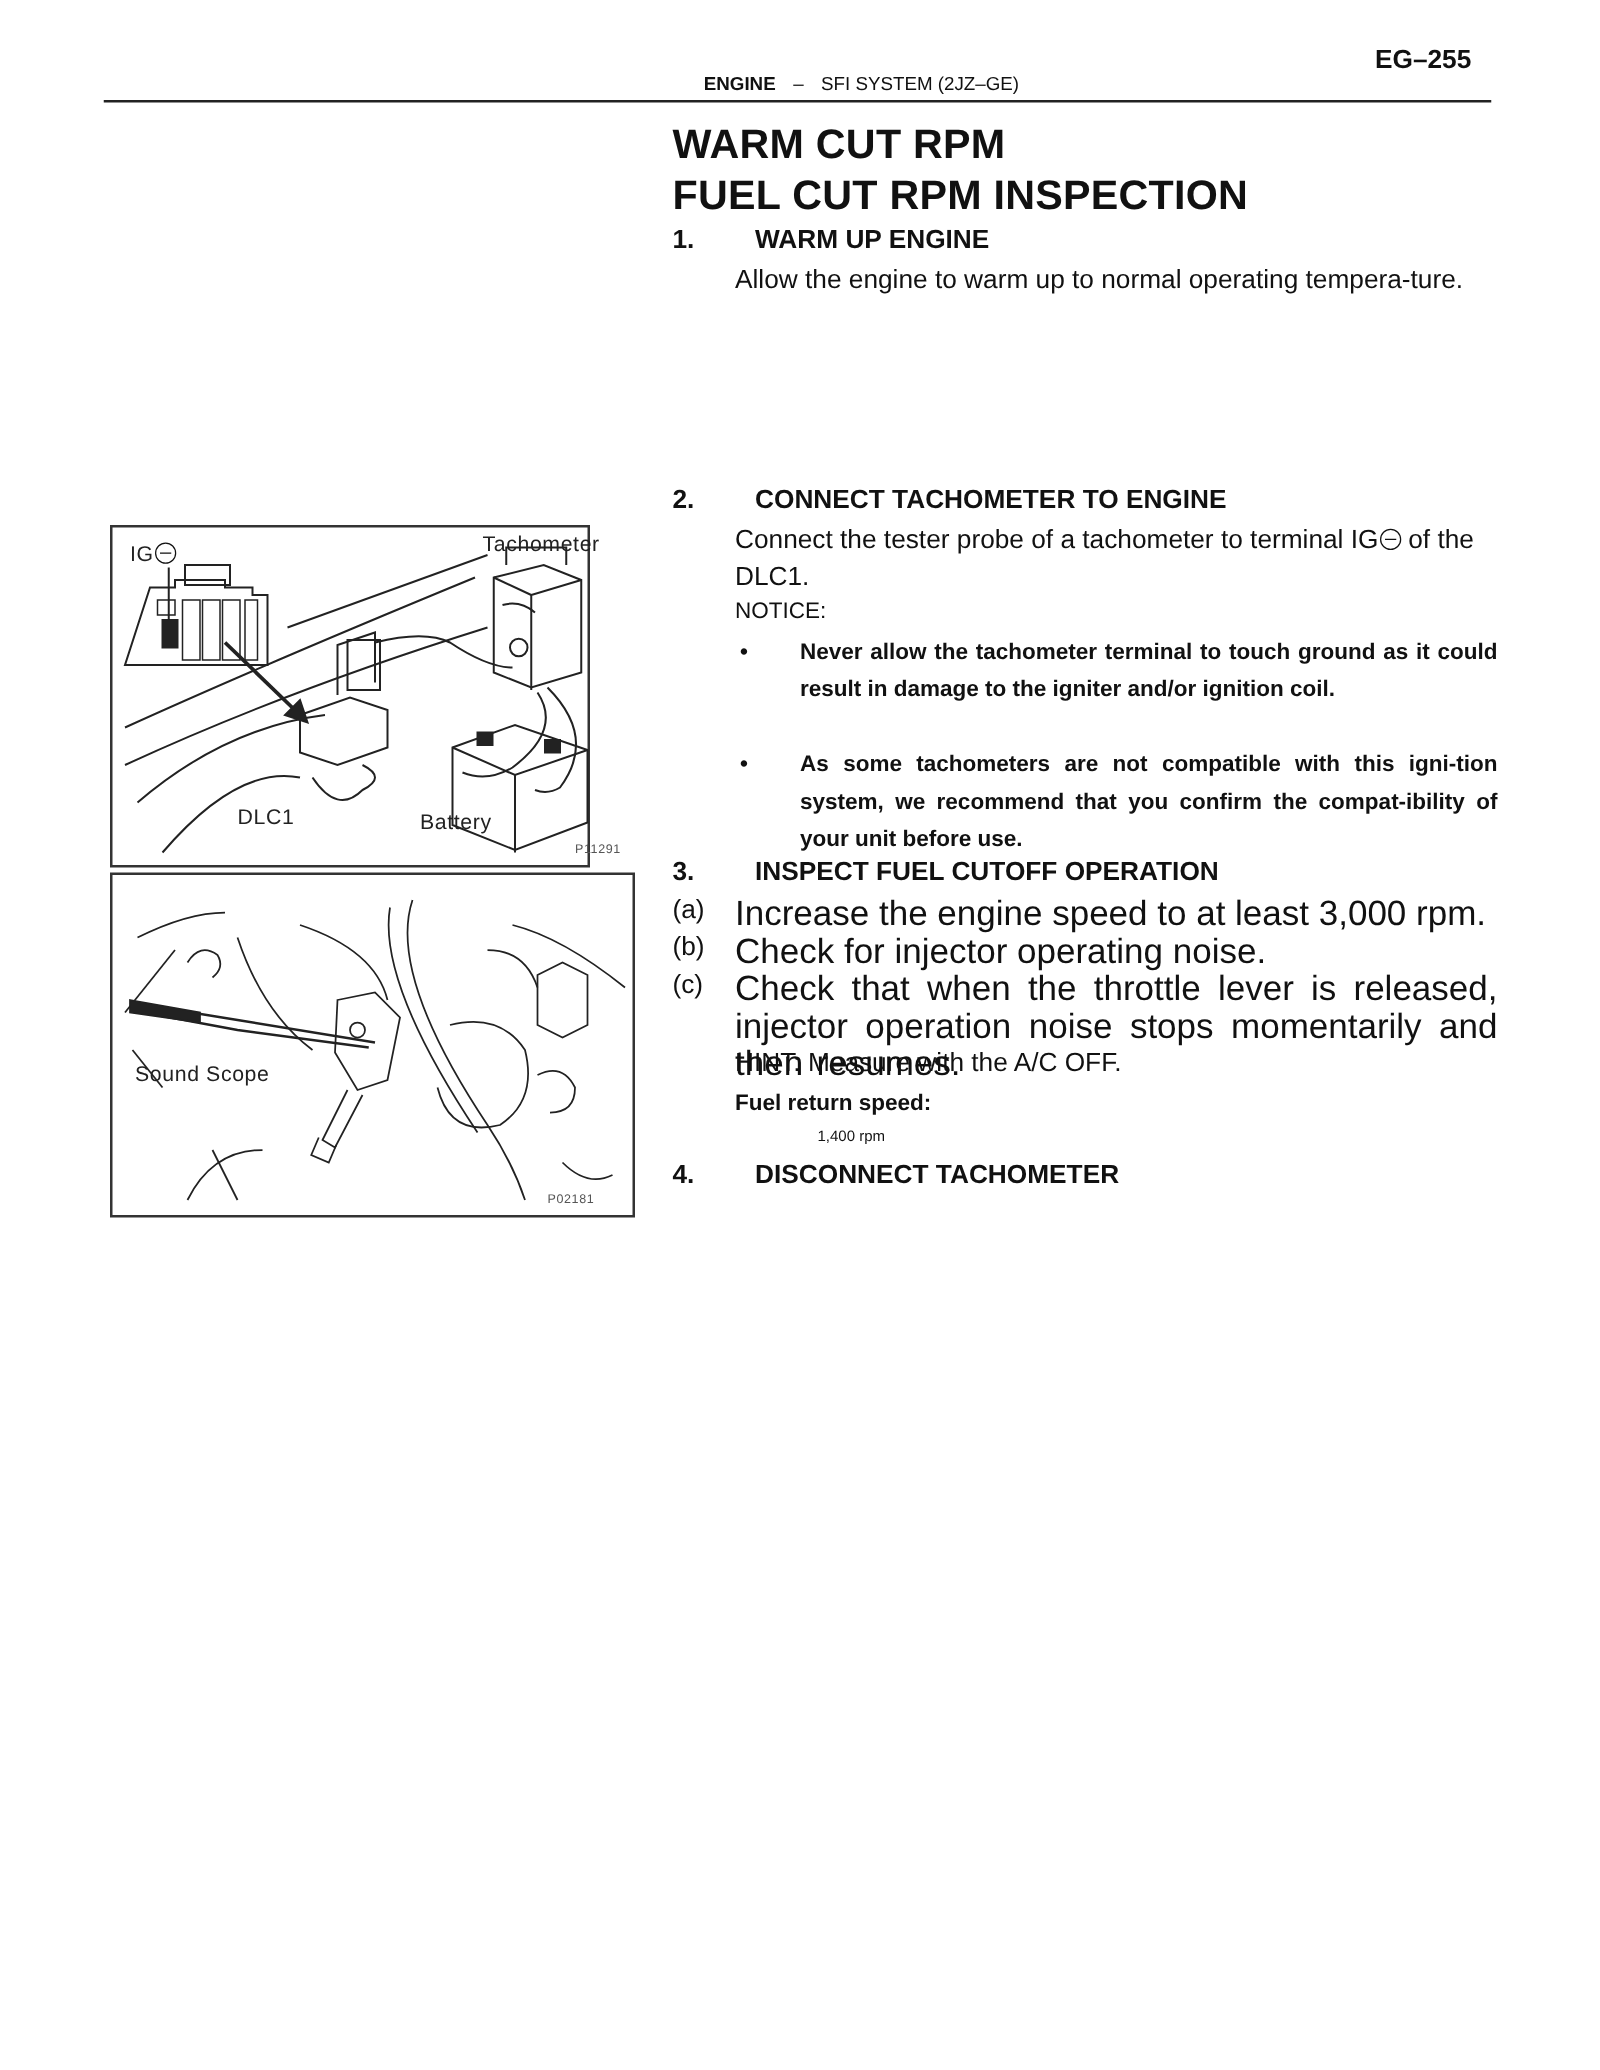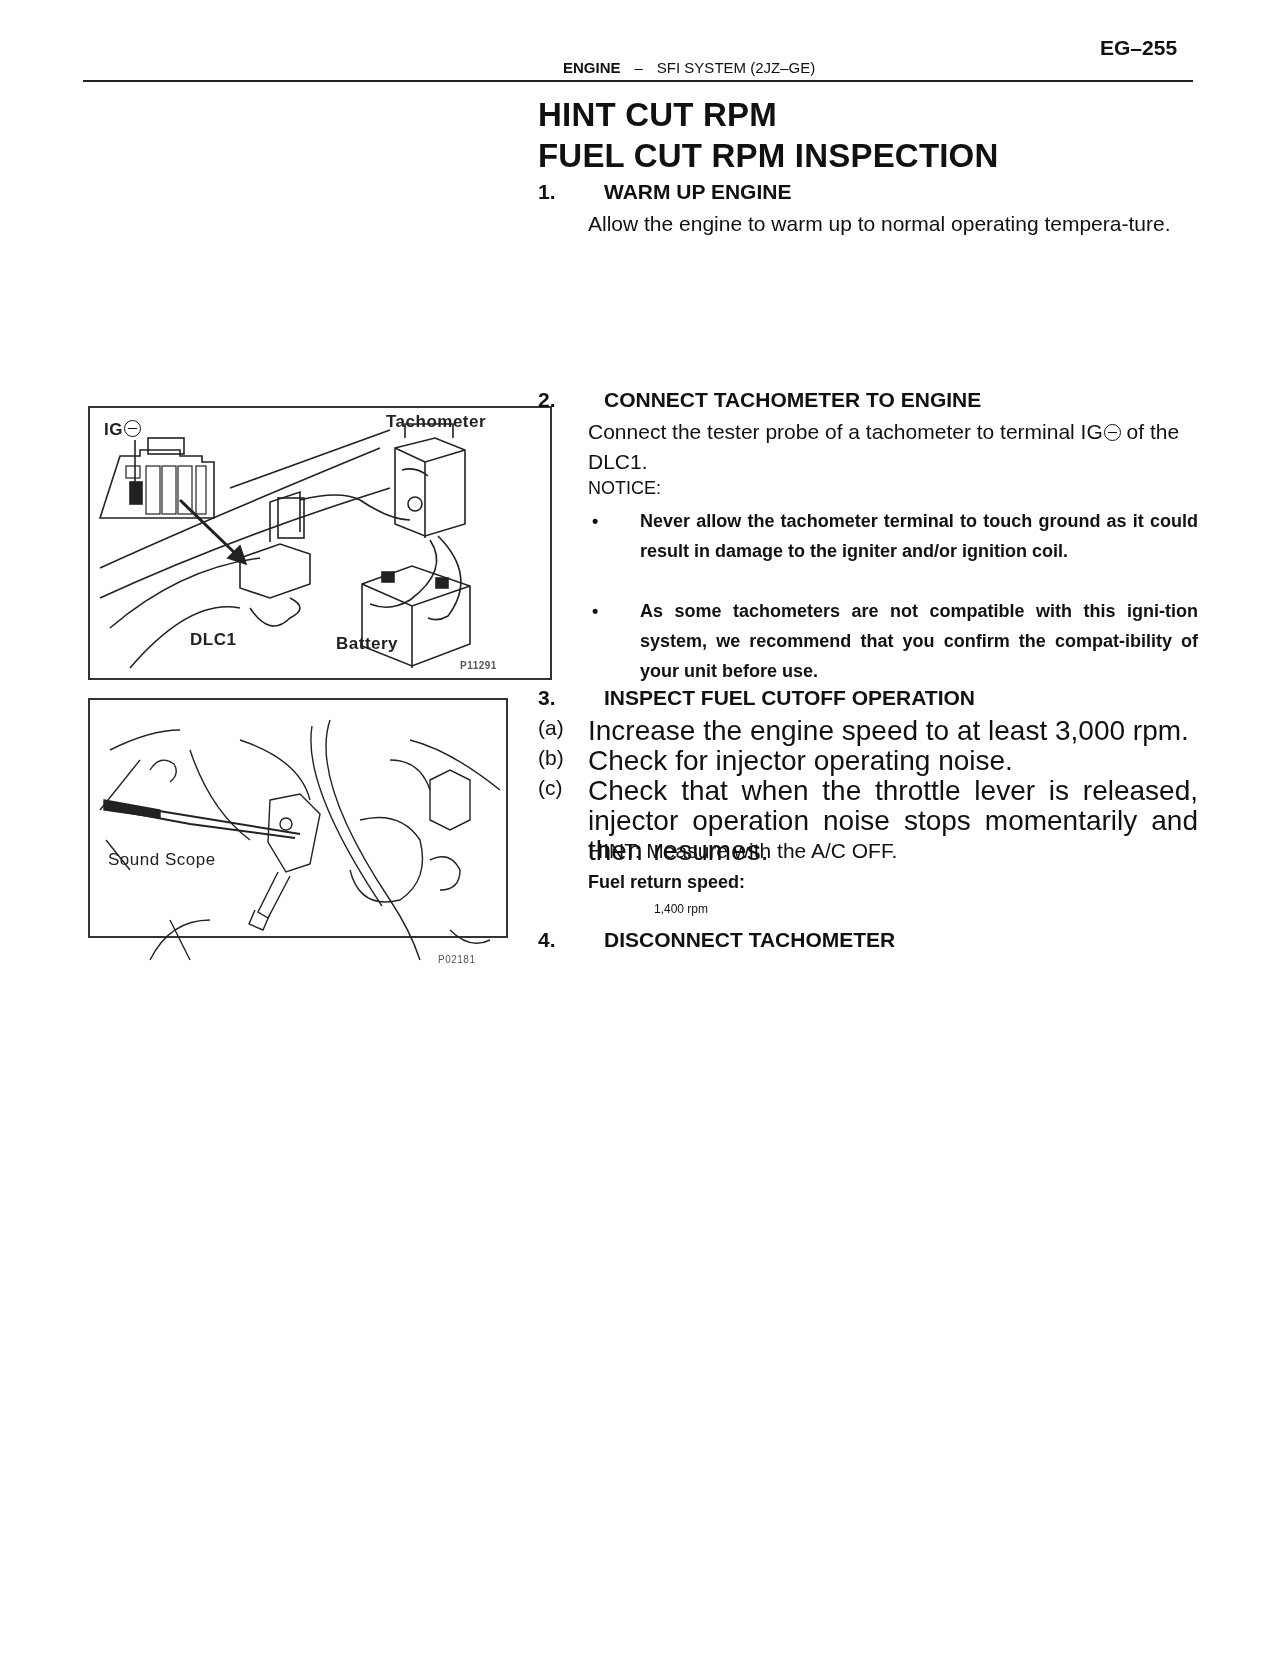--- a/index.html
+++ b/index.html
@@ -20,39 +20,39 @@
   .justify { text-align:justify; text-align-last:left; }
   .notice { left:588px; font-size:18px; font-weight:normal; }
   .bullet { font-size:18px; font-weight:bold; line-height:30px; }
   .bullet .dot { position:absolute; left:592px; }
   .bullet .txt { position:absolute; left:640px; width:558px; text-align:justify; }
   .sub .lbl { position:absolute; left:538px; font-size:21px; }
   .sub .txt { position:absolute; left:588px; width:610px; font-size:28px; line-height:30px; text-align:justify; }
   .spec-label { left:588px; font-size:18px; font-weight:bold; }
   .spec-value { left:654px; font-size:12px; font-weight:normal;text-align:center; }
   .figure { position:absolute; border:2px solid #333; background:#fff; box-sizing:border-box; }
-  .fig1 { left:88px; top:406px; width:464px; height:274px;font-weight:bold; }
-  .fig2 { left:88px; top:698px; width:420px; height:240px; }
+  .fig1 { left:88px; top:420px; width:384px; height:274px; }
+  .fig2 { left:88px; top:698px; width:420px; height:276px; }
   .figure svg { position:absolute; left:0; top:0; }
   .fig-label { position:absolute; font-size:17px; letter-spacing:0.5px; color:#222; }
   .fig-code { position:absolute; font-size:10px; color:#555; letter-spacing:0.5px; }
   .ig-icon { display:inline-block; width:17px; height:17px; border:1.5px solid #111; border-radius:50%;
              position:relative; vertical-align:-2px; box-sizing:border-box; margin-left:1px; }
   .ig-icon::after { content:""; position:absolute; left:3px; right:3px; top:6.5px; height:1.5px; background:#111; }
 </style>
 </head>
 <body>
 
 <div class="abs page-num">EG–255</div>
 <div class="abs running-head">
   <span class="sec">ENGINE</span><span class="dash">–</span><span>SFI SYSTEM (2JZ–GE)</span>
 </div>
 <div class="abs rule"></div>
 
-<div class="abs title t1">HINT CUT RPM</div>
+<div class="abs title t1">WARM CUT RPM</div>
 <div class="abs title t2">FUEL CUT RPM INSPECTION</div>
 
 <div class="step">
   <span class="stepnum" style="top:180px">1.</span>
   <span class="steptxt" style="top:180px">WARM UP ENGINE</span>
 </div>
 <div class="abs body justify" style="top:209px">
   <span>Allow the engine to warm up to normal operating tempera-ture.</span>
 </div>
 

